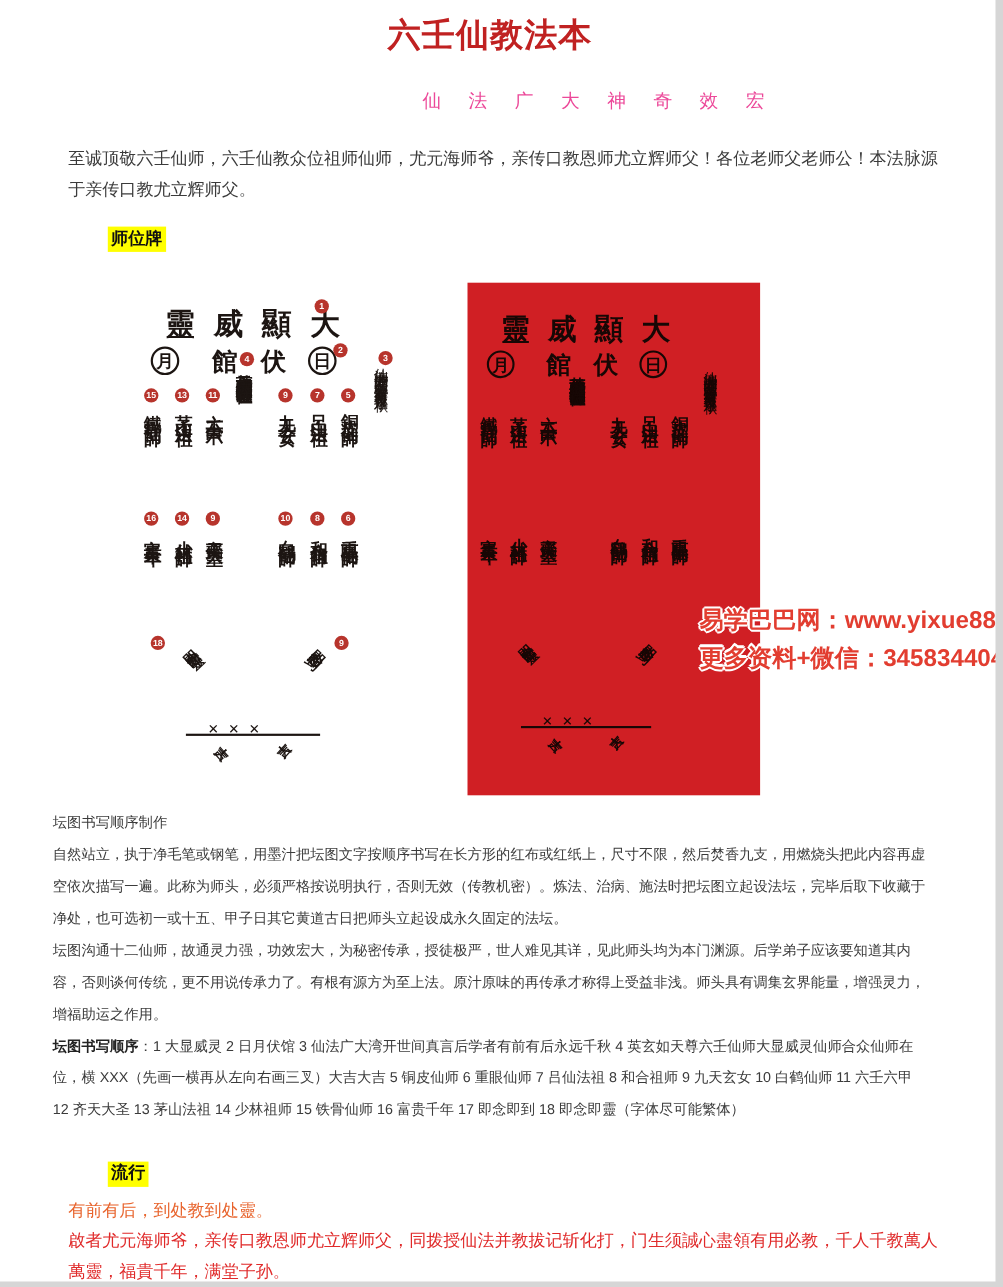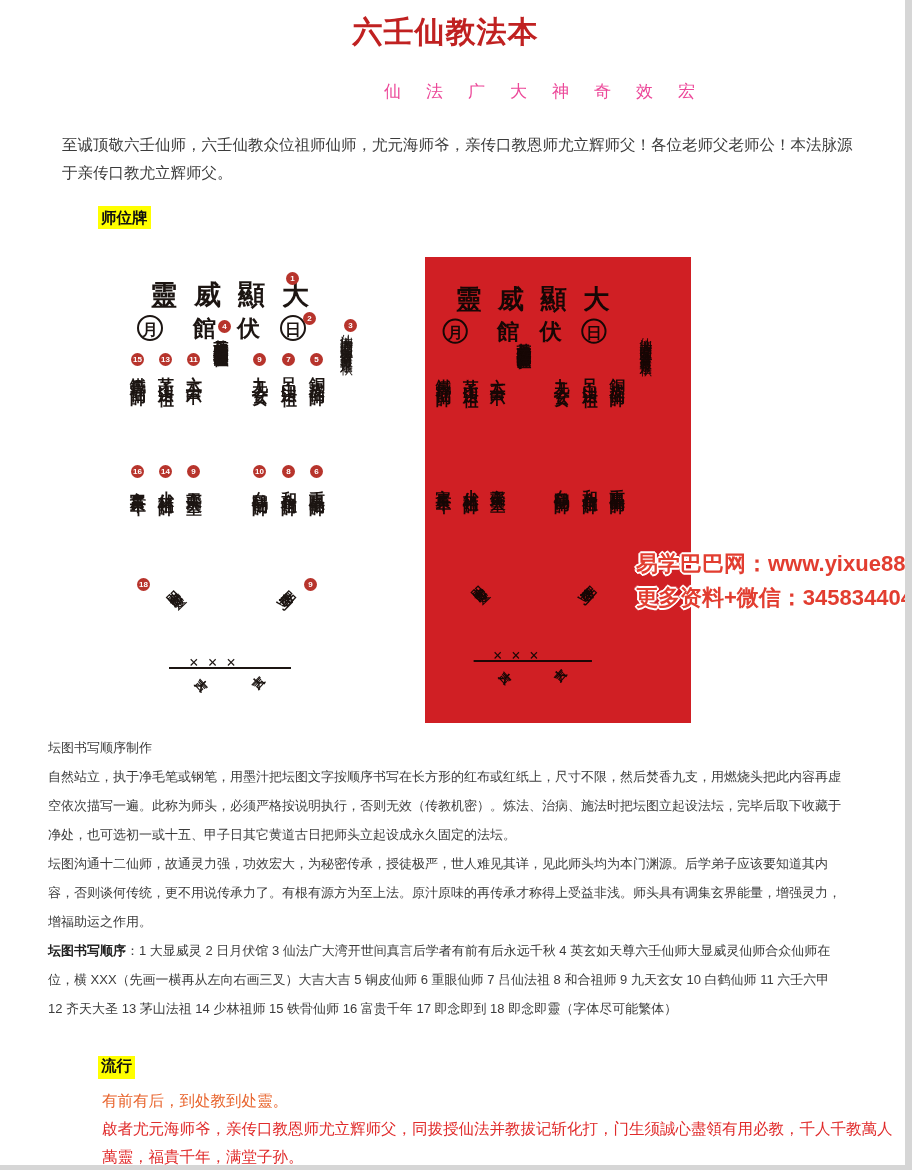--- a/index.html
+++ b/index.html
@@ -68,21 +68,21 @@
   
   .watermark{position:absolute;left:636px;top:547px;width:280px;
              font-size:22px;font-weight:bold;color:#e23d30;line-height:34px;white-space:nowrap;
              text-shadow:-2px 0 0 #fff,2px 0 0 #fff,0 -2px 0 #fff,0 2px 0 #fff,
                          -1px -1px 0 #fff,1px 1px 0 #fff,-1px 1px 0 #fff,1px -1px 0 #fff;}
 
   
   .body-text{position:absolute;top:733px;left:48px;width:795px;font-size:13px;line-height:29px;color:#3b3b3b;}
   .body-text p{margin:0;}
   .bold{font-weight:bold;color:#222;}
-  .liuxing{position:absolute;top:1087px;left:62px;width:800px;font-size:15.5px;line-height:28px;margin-left:40px;}
+  .liuxing{position:absolute;top:1087px;left:62px;width:800px;font-size:15.5px;line-height:28px;}
   .orange-line{color:#e8642d;margin:0;}
   .red-lines{color:#e02a2a;margin:0;}
 </style>
 </head>
 <body>
 
 <div class="page">
 
   <div class="doc-title">六壬仙教法本</div>
   <div class="doc-subtitle">仙法广大神奇效宏</div>

